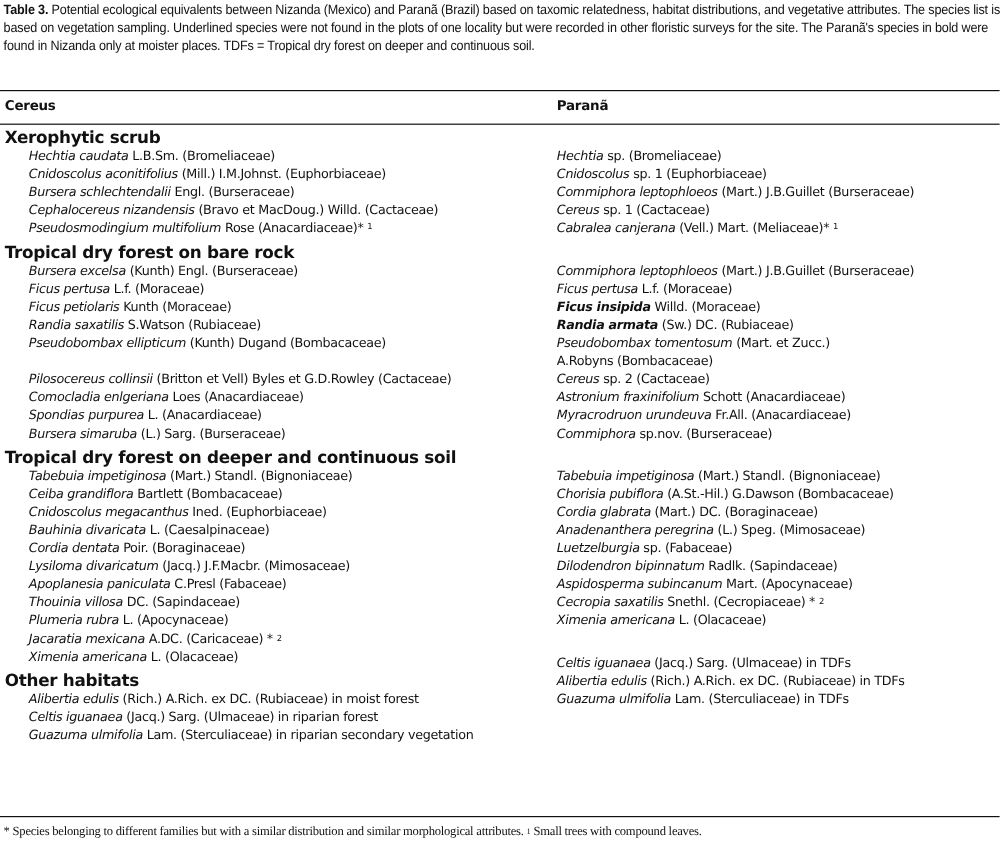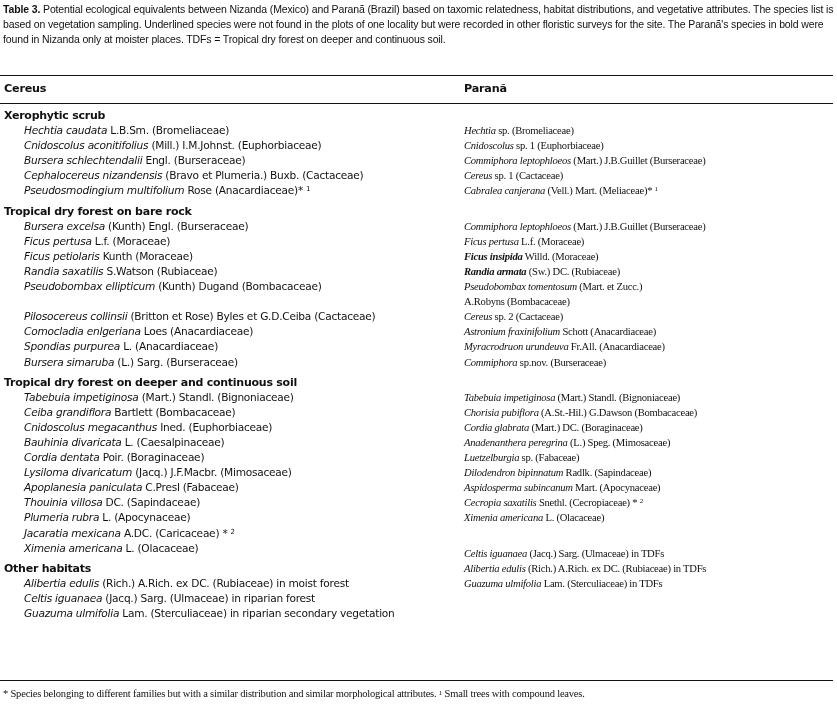--- a/index.html
+++ b/index.html
@@ -18,22 +18,22 @@
     width: 893px;
   }
   .caption .lbl { font-weight: bold; }
   .rule { position: absolute; left: 0; width: 833px; height: 0; border-top: 1.4px solid #111; }
   .hdr {
     position: absolute; top: 82px; font-size: 11.2px; font-weight: bold;
     font-family: "DejaVu Sans", sans-serif; letter-spacing: -0.2px;
   }
   .col { position: absolute; font-size: 10.6px; line-height: 15.1px; letter-spacing: -0.25px; }
   .col.left { left: 4px; width: 440px; }
-  .col.right { left: 464px; width: 372px; font-family: Liberation Serif, serif; }
-  .section-title { font-weight: bold; font-size: 11px; height: 15.1px; white-space: nowrap; }
+  .col.right { left: 464px; width: 372px; }
+  .section-title { font-weight: bold; font-size: 14px; height: 15.1px; white-space: nowrap; }
   .row { padding-left: 20px; white-space: nowrap; height: 15.1px; }
   .col.right .row { padding-left: 0; }
   .row .sp { font-style: italic; text-align: center; }
   .row .sp.bold { font-weight: bold; }
   .row sup { font-size: 7px; vertical-align: top; position: relative; top: -1px; }
   .sec-gap { height: 5px; }
   .footnotes {
     position: absolute; left: 3px; top: 686px; font-size: 10.5px; line-height: 15.5px; letter-spacing: -0.2px;
     white-space: nowrap;
     font-family: Liberation Serif, serif;
@@ -48,31 +48,31 @@
 <div class="rule" style="top:75px"></div>
 <div class="hdr" style="left:4px">Cereus</div>
 <div class="hdr" style="left:464px">Paranã</div>
 <div class="rule" style="top:103px"></div>
 
 <div class="col left" style="top:108px" id="col-left">
     <div class="section-title">Xerophytic scrub</div>
     <div class="row"><span class="sp">Hechtia caudata</span><span> L.B.Sm. (Bromeliaceae)</span></div>
     <div class="row"><span class="sp">Cnidoscolus aconitifolius</span><span> (Mill.) I.M.Johnst. (Euphorbiaceae)</span></div>
     <div class="row"><span class="sp">Bursera schlechtendalii</span><span> Engl. (Burseraceae)</span></div>
-    <div class="row"><span class="sp">Cephalocereus nizandensis</span><span> (Bravo et Plumeria.) Buxb. (Cactaceae)</span></div>
+    <div class="row"><span class="sp">Cephalocereus nizandensis</span><span> (Bravo et MacDoug.) Willd. (Cactaceae)</span></div>
     <div class="row"><span class="sp">Pseudosmodingium multifolium</span><span> Rose (Anacardiaceae)* </span><sup>1</sup></div>
     <div class="sec-gap"></div>
     <div class="section-title">Tropical dry forest on bare rock</div>
     <div class="row"><span class="sp">Bursera excelsa</span><span> (Kunth) Engl. (Burseraceae)</span></div>
     <div class="row"><span class="sp">Ficus pertusa</span><span> L.f. (Moraceae)</span></div>
     <div class="row"><span class="sp">Ficus petiolaris</span><span> Kunth (Moraceae)</span></div>
     <div class="row"><span class="sp">Randia saxatilis</span><span> S.Watson (Rubiaceae)</span></div>
     <div class="row"><span class="sp">Pseudobombax ellipticum</span><span> (Kunth) Dugand (Bombacaceae)</span></div>
     <div class="row"><span class="sp"></span><span></span></div>
-    <div class="row"><span class="sp">Pilosocereus collinsii</span><span> (Britton et Rose) Byles et G.D.Ceiba (Cactaceae)</span></div>
+    <div class="row"><span class="sp">Pilosocereus collinsii</span><span> (Britton et Vell) Byles et G.D.Rowley (Cactaceae)</span></div>
     <div class="row"><span class="sp">Comocladia enlgeriana</span><span> Loes (Anacardiaceae)</span></div>
     <div class="row"><span class="sp">Spondias purpurea</span><span> L. (Anacardiaceae)</span></div>
     <div class="row"><span class="sp">Bursera simaruba</span><span> (L.) Sarg. (Burseraceae)</span></div>
     <div class="sec-gap"></div>
     <div class="section-title">Tropical dry forest on deeper and continuous soil</div>
     <div class="row"><span class="sp">Tabebuia impetiginosa</span><span> (Mart.) Standl. (Bignoniaceae)</span></div>
     <div class="row"><span class="sp">Ceiba grandiflora</span><span> Bartlett (Bombacaceae)</span></div>
     <div class="row"><span class="sp">Cnidoscolus megacanthus</span><span> Ined. (Euphorbiaceae)</span></div>
     <div class="row"><span class="sp">Bauhinia divaricata</span><span> L. (Caesalpinaceae)</span></div>
     <div class="row"><span class="sp">Cordia dentata</span><span> Poir. (Boraginaceae)</span></div>

